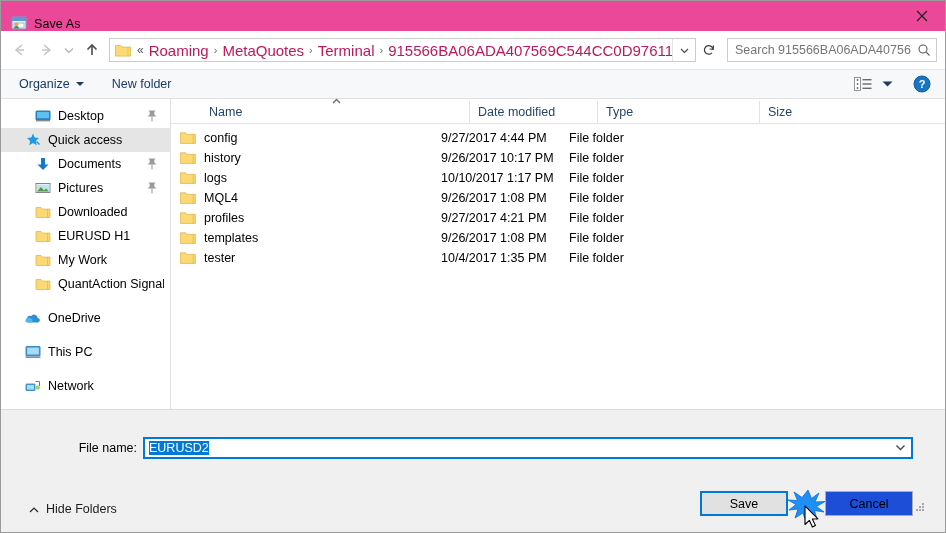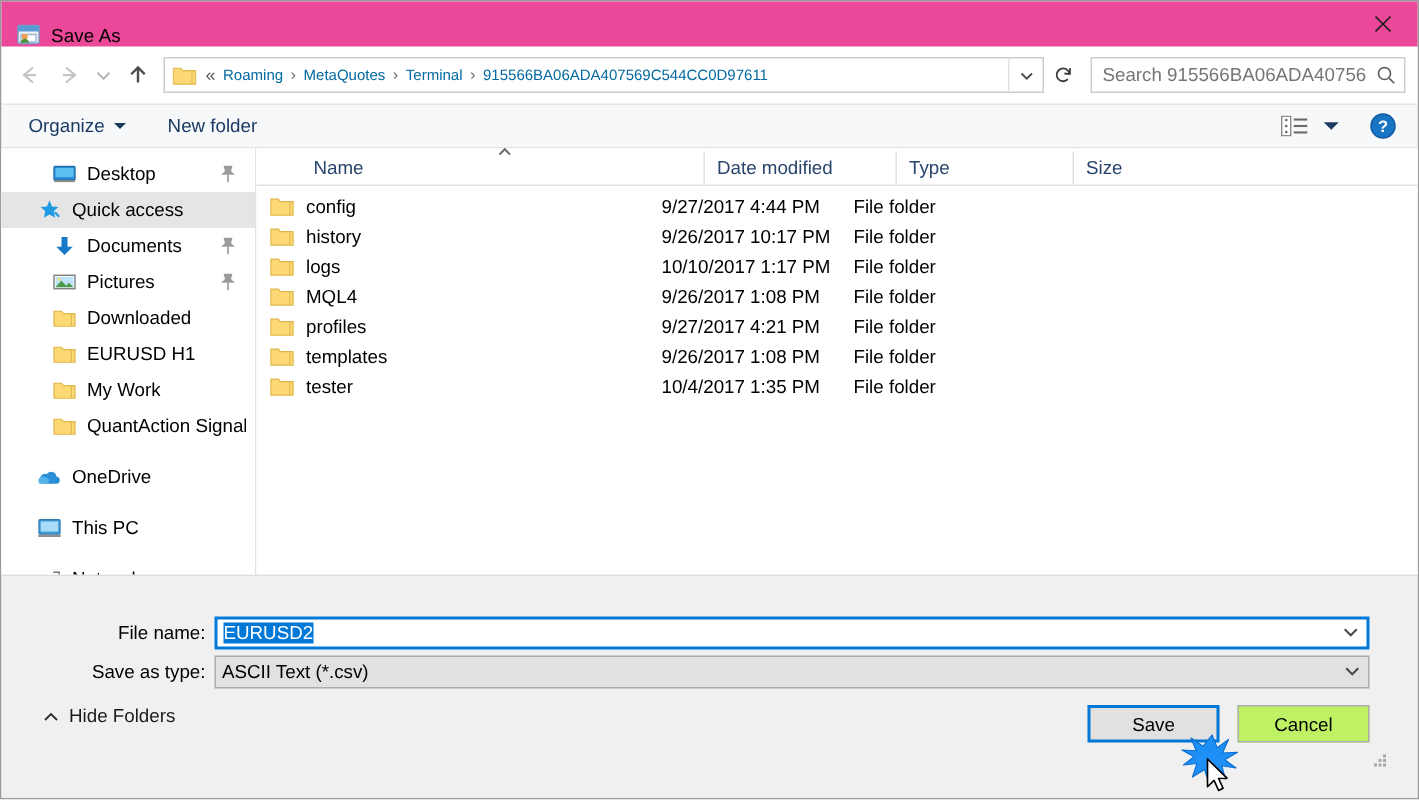--- a/index.html
+++ b/index.html
@@ -99,22 +99,22 @@
   }
   .crumbs {
     display: flex;
     align-items: center;
     flex: 1 1 auto;
     min-width: 0;
     overflow: hidden;
     white-space: nowrap;
   }
   .crumb {
-    font-size: 10px;
-    color: #0369a1;
+    font-size: 15px;
+    color: #be185d;
     padding: 0 3px;
   }
   .crumb-sep {
     color: #6a6a6a;
     font-size: 11px;
     padding: 0 2px;
   }
   .crumb-ovf {
     color: #555;
     font-size: 12px;
@@ -285,21 +285,21 @@
     box-sizing: border-box;
     position: relative;
     height: 22px;
     display: flex;
     align-items: flex-end;
   }
   .col + .col { border-left: 1px solid #e2e2e2; }
   .col-name { width: 268px; margin-left: 30px; }
   .col-date { width: 128px; }
   .col-type { width: 118px; }
-  .col-size { width: 80px; }
+  .col-size { width: 80px; margin-left: 44px; }
   .sort-arrow {
     position: absolute;
     left: 131px;
     top: -6px;
     width: 9px;
     height: 9px;
   }
   .rows {
     flex: 1 1 auto;
     overflow: hidden;
@@ -384,24 +384,25 @@
   .combo-arrow {
     width: 22px;
     display: flex;
     align-items: center;
     justify-content: center;
     flex: 0 0 auto;
   }
   .actions {
     height: 46px;
     display: flex;
-    align-items: flex-start;
+    align-items: flex-end;
     padding: 0 16px 0 12px;
     box-sizing: border-box;
     position: relative;
+    gap: 25px;
   }
   .hide-folders {
     display: flex;
     align-items: center;
     font-size: 12.5px;
     color: #1b1b1b;
   }
   .hf-chevron {
     width: 10px;
     height: 10px;
@@ -409,21 +410,21 @@
   }
   .btn-spacer { flex: 1 1 auto; }
   .btn {
     width: 88px;
     height: 25px;
     font-size: 12.5px;
     display: flex;
     align-items: center;
     justify-content: center;
     box-sizing: border-box;
-    background: #bef264;
+    background: #1d4ed8;
     border: 1px solid #adadad;
     color: #000000;
     position: relative;
   }
   .btn.primary {
     border: 2px solid #0078d7;
     background: #e1e1e1;
     margin-right: 12px;
   }
   .cursor-overlay {
@@ -852,31 +853,20 @@
         <div class="form-label">File name:</div>
         <div class="combo filename">
           <div class="combo-val"><span class="sel">EURUSD2</span></div>
           <div class="combo-arrow">
             <svg width="11" height="9" viewBox="0 0 11 9">
               <path d="M1.5 2.5 L5.5 6.5 L9.5 2.5" stroke="#4a4a4a" stroke-width="1.4" fill="none"></path>
             </svg>
           </div>
         </div>
       </div>
-      <div class="form-row">
-        <div class="form-label">Save as type:</div>
-        <div class="combo filetype">
-          <div class="combo-val">ASCII Text (*.csv)</div>
-          <div class="combo-arrow">
-            <svg width="11" height="9" viewBox="0 0 11 9">
-              <path d="M1.5 2.5 L5.5 6.5 L9.5 2.5" stroke="#4a4a4a" stroke-width="1.4" fill="none"></path>
-            </svg>
-          </div>
-        </div>
-      </div>
     </div>
 
     <div class="actions">
       <div class="hide-folders">
         <span class="hf-chevron">
           <svg width="10" height="10" viewBox="0 0 10 10">
             <path d="M1 7 L5 3 L9 7" stroke="#2b2b2b" stroke-width="1.2" fill="none"></path>
           </svg>
         </span>
         <span>Hide Folders</span>

